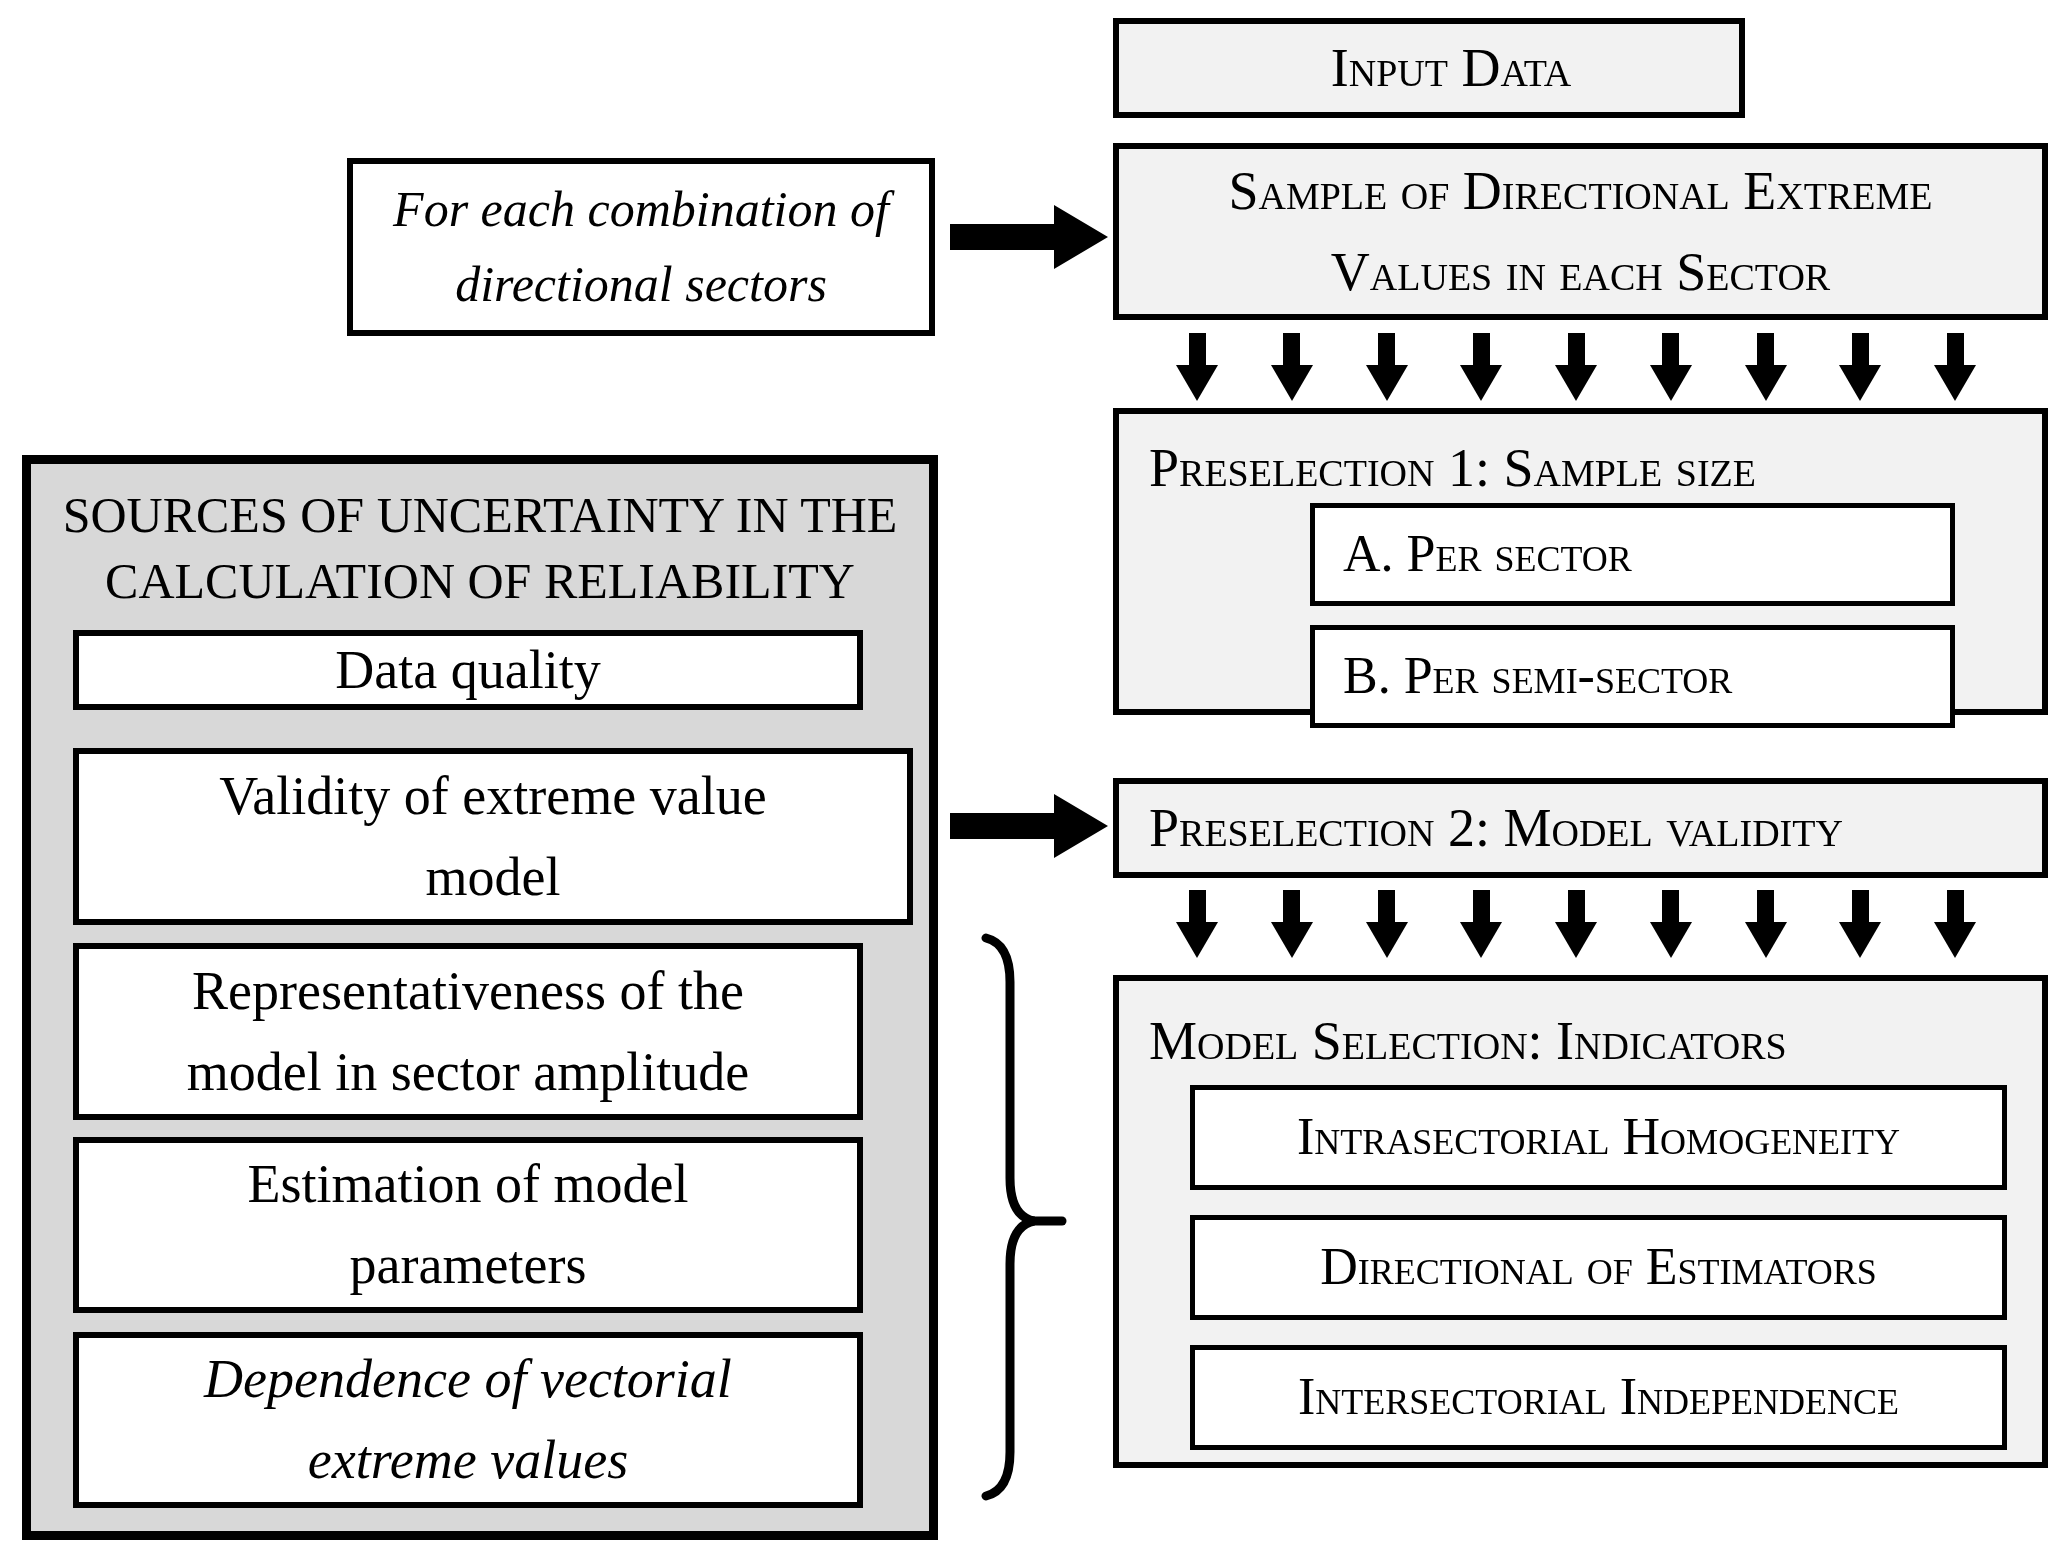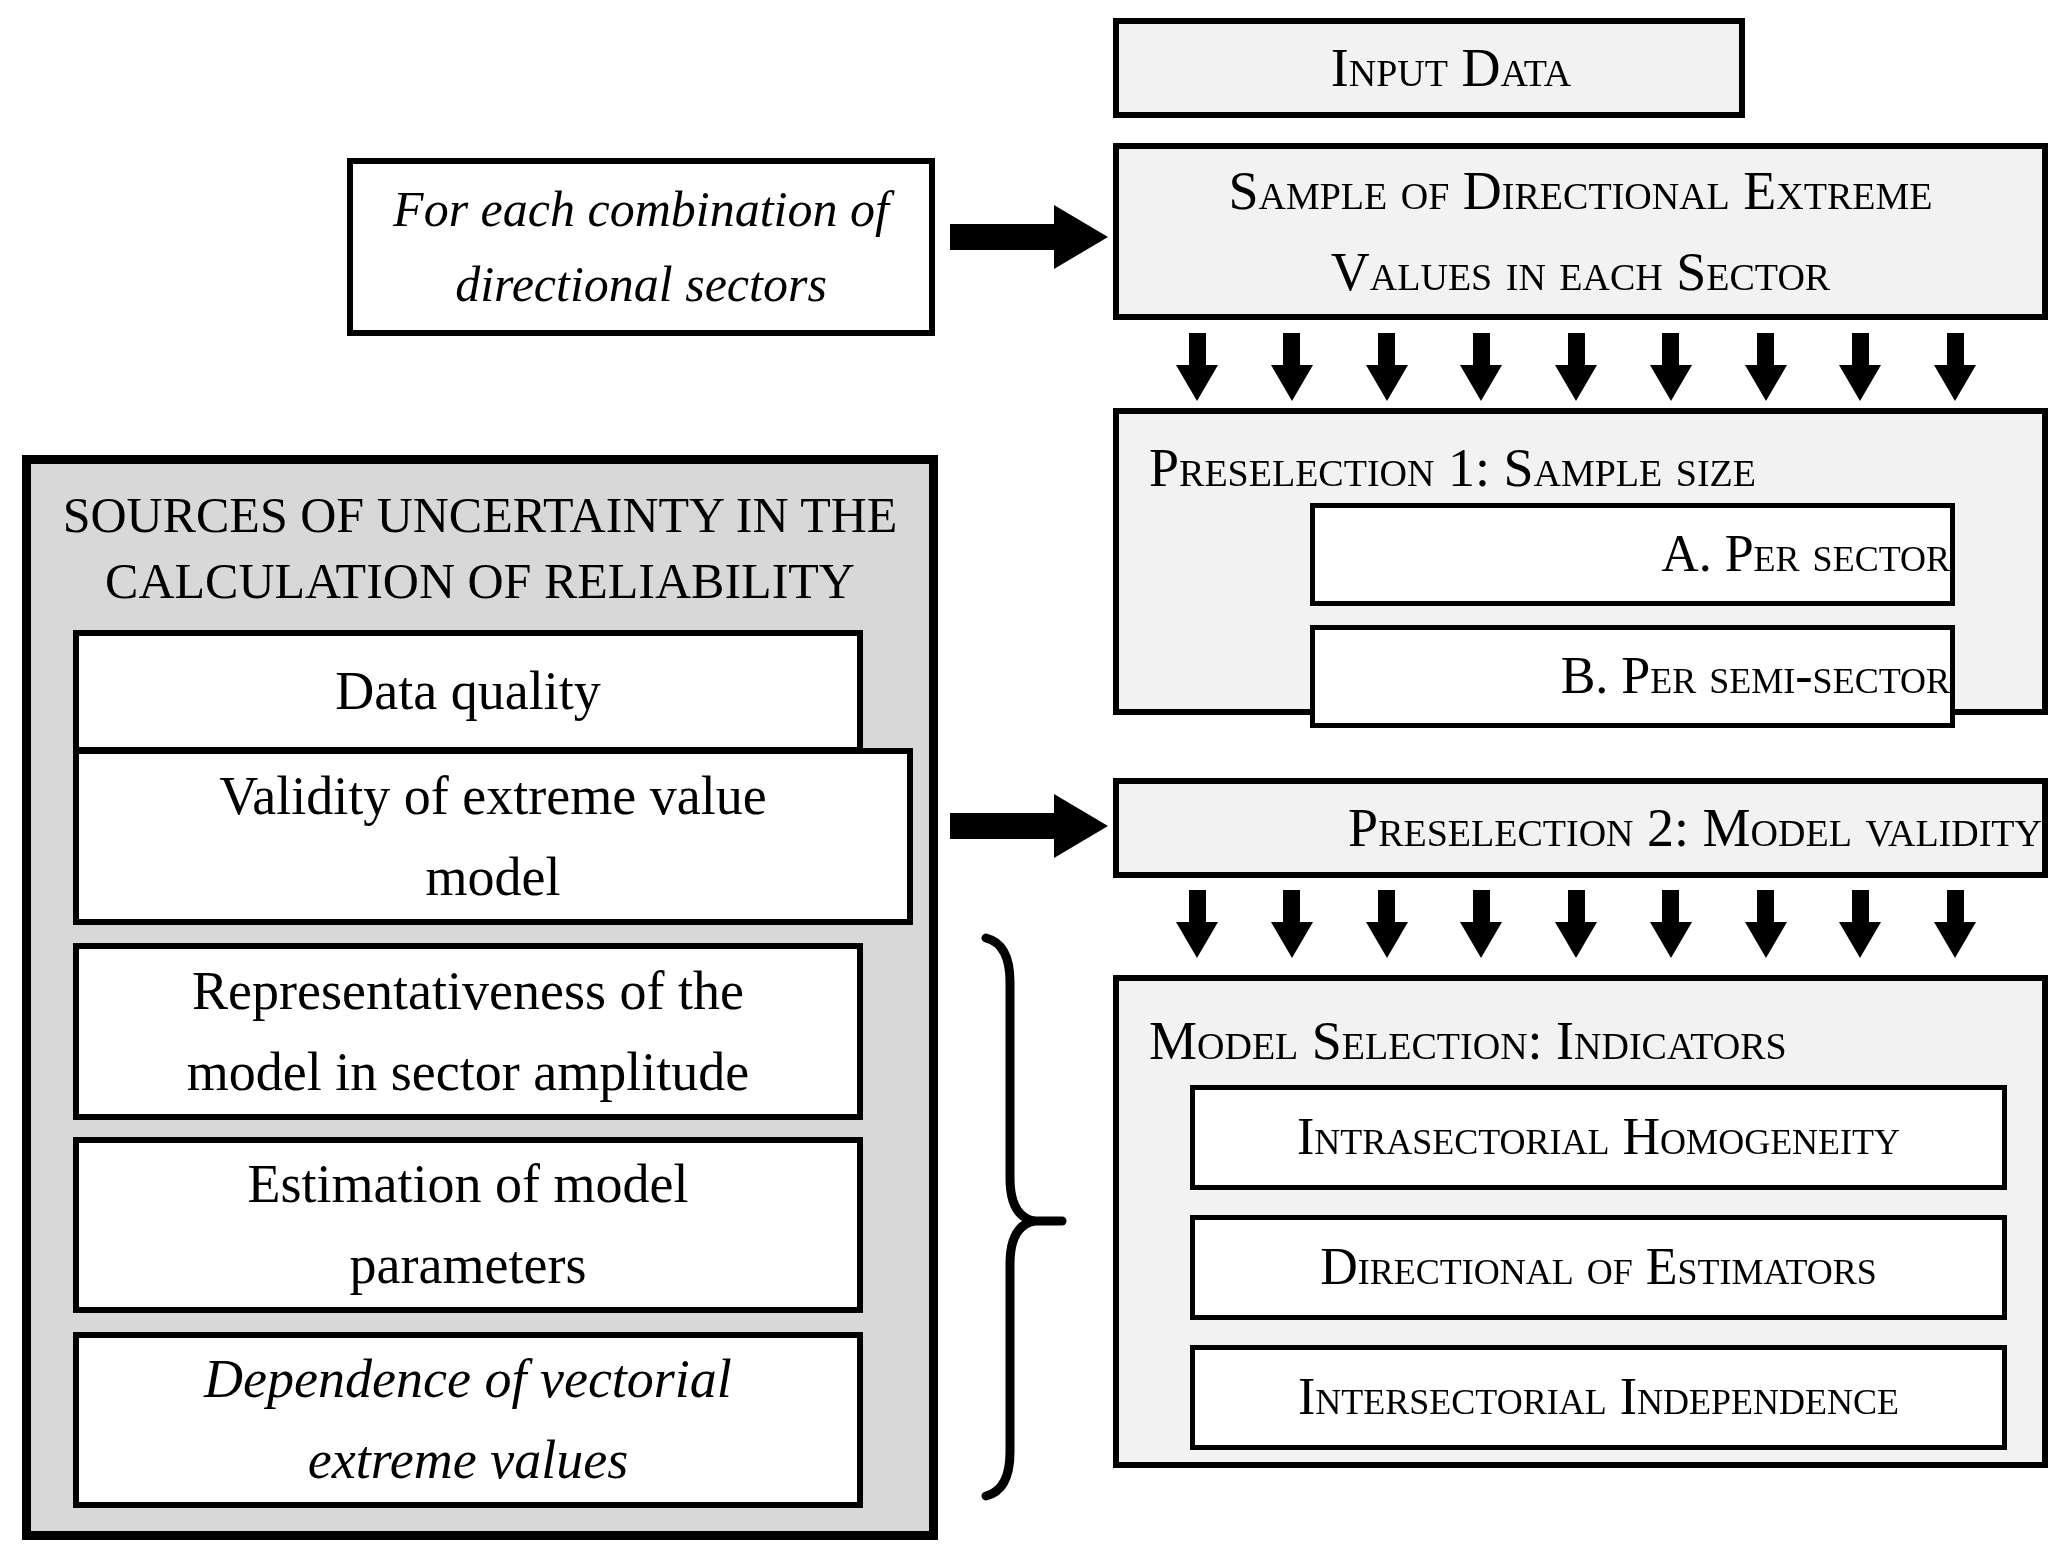--- a/index.html
+++ b/index.html
@@ -13,21 +13,21 @@
     position:relative;width:2067px;height:1557px;background:#ffffff;
     font-family:"Liberation Serif","DejaVu Serif",serif;color:var(--ink);
     overflow:hidden;
   }
   .abs{position:absolute;box-sizing:border-box;}
   .box{position:absolute;box-sizing:border-box;border:6px solid var(--ink);padding-left:44px;}
   .fill-light{background:var(--box-fill);}
   .fill-white{background:var(--white);}
   .sc{font-variant:small-caps;}
   .center{display:flex;align-items:center;justify-content:center;text-align:center;}
-  .vcenter{display:flex;align-items:center;justify-content:flex-end;}
+  .vcenter{display:flex;align-items:center;}
   .lab-lg{font-size:54px;line-height:1.5;}
   .lab-md{font-size:52px;line-height:1.4;}
   .note-text{font-style:italic;font-size:50px;line-height:1.5;}
   .panel-title{font-size:50px;line-height:1.32;text-align:center;}
   .src-text{font-size:54px;line-height:1.5;}
 
   
   .arrow-row{position:absolute;display:flex;justify-content:space-between;}
   .darrow{width:42px;height:68px;}
   .darrow .stem{width:17px;height:32px;background:var(--ink);margin:0 auto;}
@@ -174,21 +174,21 @@
     </div>
     <div class="abs fill-white center" style="left:71px;top:364px;width:817px;height:105px;border:5px solid var(--ink);">
       <span class="sc lab-md">Intersectorial Independence</span>
     </div>
   </div>
 
   <div class="box" style="left:22px;top:455px;width:916px;height:1085px;border-width:9px;background:var(--panel-fill);">
     <div class="abs panel-title" style="left:0;top:18px;width:898px;padding:0 14px;">
       <span>SOURCES OF UNCERTAINTY IN THE CALCULATION OF RELIABILITY</span>
     </div>
-    <div class="abs fill-white center src-text" style="left:42px;top:166px;width:790px;height:123px;border:6px solid var(--ink);">
+    <div class="abs fill-white center src-text" style="left:42px;top:166px;width:790px;height:80px;border:6px solid var(--ink);">
       <span>Data quality</span>
     </div>
     <div class="abs fill-white center src-text" style="left:42px;top:284px;width:840px;height:177px;border:6px solid var(--ink);padding:0 95px;">
       <span>Validity of extreme value model</span>
     </div>
     <div class="abs fill-white center src-text" style="left:42px;top:479px;width:790px;height:177px;border:6px solid var(--ink);padding:0 50px;">
       <span>Representativeness of the model in sector  amplitude</span>
     </div>
     <div class="abs fill-white center src-text" style="left:42px;top:673px;width:790px;height:176px;border:6px solid var(--ink);padding:0 140px;">
       <span>Estimation of model parameters</span>

